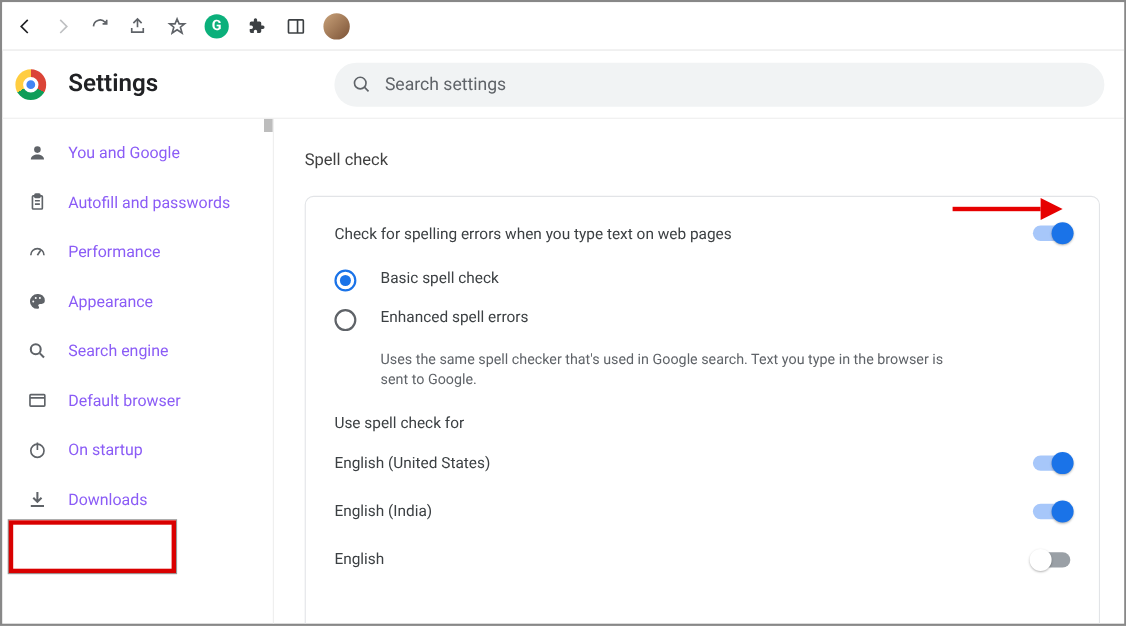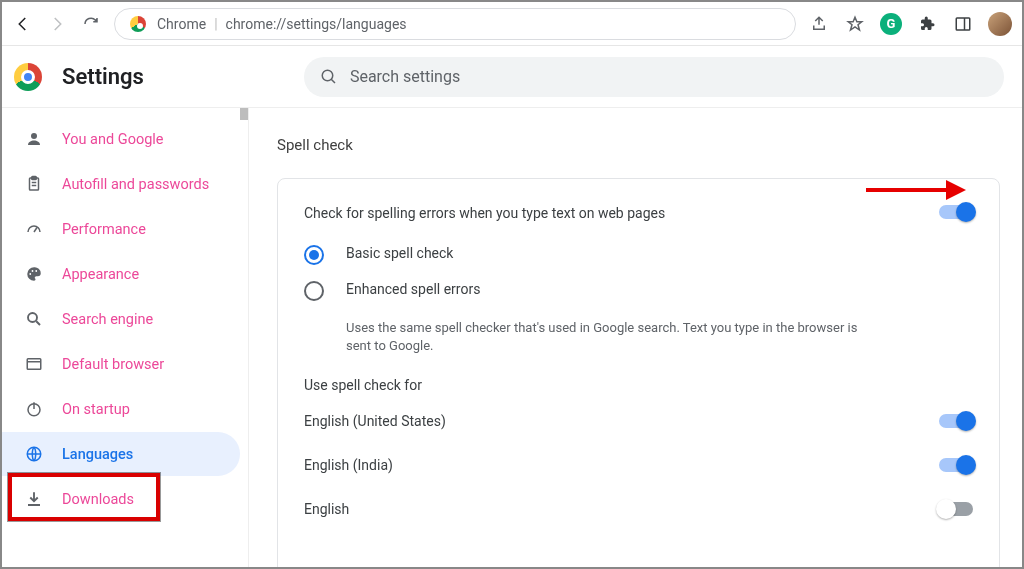--- a/index.html
+++ b/index.html
@@ -15,21 +15,21 @@
   
   .settings-header { display:flex; align-items:center; height:62px; padding:0 18px 0 12px; gap:20px; border-bottom:1px solid #eee; }
   .chrome-logo { width:28px; height:28px; border-radius:50%; background: conic-gradient(#db4437 0 120deg,#0f9d58 120deg 240deg,#ffcd40 240deg 360deg); position:relative; }
   .chrome-logo::after { content:""; position:absolute; inset:7px; border-radius:50%; background:#4285f4; border:3px solid #fff; }
   .settings-title { font-size:22px; font-weight:600; }
   .search-box { flex:1; margin-left:140px; height:40px; background:#f1f3f4; border-radius:20px; display:flex; align-items:center; gap:12px; padding:0 16px; color:#5f6368; }
   
   .body-row { display:flex; height:calc(100% - 44px - 62px); }
   .sidebar { width:247px; border-right:1px solid #eee; position:relative; padding-top:8px; overflow:hidden; }
   .scroll-ind { position:absolute; right:0; top:0; width:8px; height:12px; background:#bdbdbd; }
-  .side-item { display:flex; align-items:center; gap:18px; height:44px; padding:0 0 0 22px; margin:1px 8px 1px 0; font-size:14.5px; color:#ec4899; border-radius:0 22px 22px 0; cursor:pointer; }
+  .side-item { display:flex; align-items:center; gap:18px; height:44px; padding:0 0 0 22px; margin:1px 8px 1px 0; font-size:14.5px; color:#8b5cf6; border-radius:0 22px 22px 0; cursor:pointer; }
   .side-item.selected { background:#e8f0fe; color:#1a73e8; font-weight:500; }
   .side-icon { width:20px; height:20px; display:flex; align-items:center; justify-content:center; color:#5f6368; }
   .selected .side-icon { color:#1a73e8; }
   .highlight-box { position:absolute; left:6px; top:365px; width:152px; height:48px; border:4px solid #d90000; box-shadow:0 0 0 1px rgba(0,0,0,0.4); }
   
   .main { flex:1; padding:28px 22px 0 28px; overflow:hidden; position:relative; font-size:14px; color:#3c4043; }
   .section-title { font-size:15px; color:#404040; margin-bottom:24px; }
   .card { border:1px solid #e2e4e7; border-radius:8px; padding:22px 26px 0 26px; min-height:400px; }
   .row { display:flex; align-items:flex-start; justify-content:space-between; padding:4px 0 18px 0; }
   .row.lang { padding:14px 0; align-items:center; }
@@ -63,28 +63,20 @@
   <div class="nav-icon" style="opacity:.4">
       <svg width="18" height="18" viewBox="0 0 24 24" fill="none" stroke="#5f6368" stroke-width="2">
         <path d="M9 4l8 8-8 8"></path>
       </svg>
     </div>
   <div class="nav-icon">
       <svg width="18" height="18" viewBox="0 0 24 24" fill="none" stroke="#5f6368" stroke-width="2">
         <path d="M4 12a8 8 0 0 1 14-5l2-1M20 4v5h-5"></path>
       </svg>
     </div>
-  <div class="addr">
-    <div class="nav-icon">
-        <div class="chrome-logo" style="width:16px;height:16px"></div>
-      </div>
-    <span>Chrome</span>
-    <span class="sep">|</span>
-    <span>chrome://settings/languages</span>
-  </div>
   <div class="right-icons">
     <div class="nav-icon">
         <svg width="18" height="18" viewBox="0 0 24 24" fill="none" stroke="#5f6368" stroke-width="2">
           <path d="M12 3v10M7 8l5-5 5 5M5 14v5h14v-5"></path>
         </svg>
       </div>
     <div class="nav-icon">
         <svg width="18" height="18" viewBox="0 0 24 24" fill="none" stroke="#5f6368" stroke-width="2">
           <path d="M12 3l2.5 6H21l-5 4 2 7-6-4-6 4 2-7-5-4h6.5z"></path>
         </svg>
@@ -182,29 +174,20 @@
     </div>
     <div class="side-item">
       <span class="side-icon">
           <svg width="18" height="18" viewBox="0 0 24 24" fill="none" stroke="#5f6368" stroke-width="2">
             <circle cx="12" cy="13" r="8"></circle>
             <line x1="12" y1="3" x2="12" y2="12"></line>
           </svg>
         </span>
       <span>On startup</span>
     </div>
-    <div class="side-item selected">
-      <span class="side-icon">
-          <svg width="18" height="18" viewBox="0 0 24 24" fill="none" stroke="#1a73e8" stroke-width="2">
-            <circle cx="12" cy="12" r="9"></circle>
-            <path d="M3 12h18M12 3c3 3 3 15 0 18M12 3c-3 3-3 15 0 18"></path>
-          </svg>
-        </span>
-      <span>Languages</span>
-    </div>
     <div class="side-item">
       <span class="side-icon">
           <svg width="18" height="18" viewBox="0 0 24 24" fill="none" stroke="#5f6368" stroke-width="2.5">
             <path d="M12 3v12M7 10l5 5 5-5M4 20h16"></path>
           </svg>
         </span>
       <span>Downloads</span>
     </div>
 
     <div class="highlight-box"></div>

